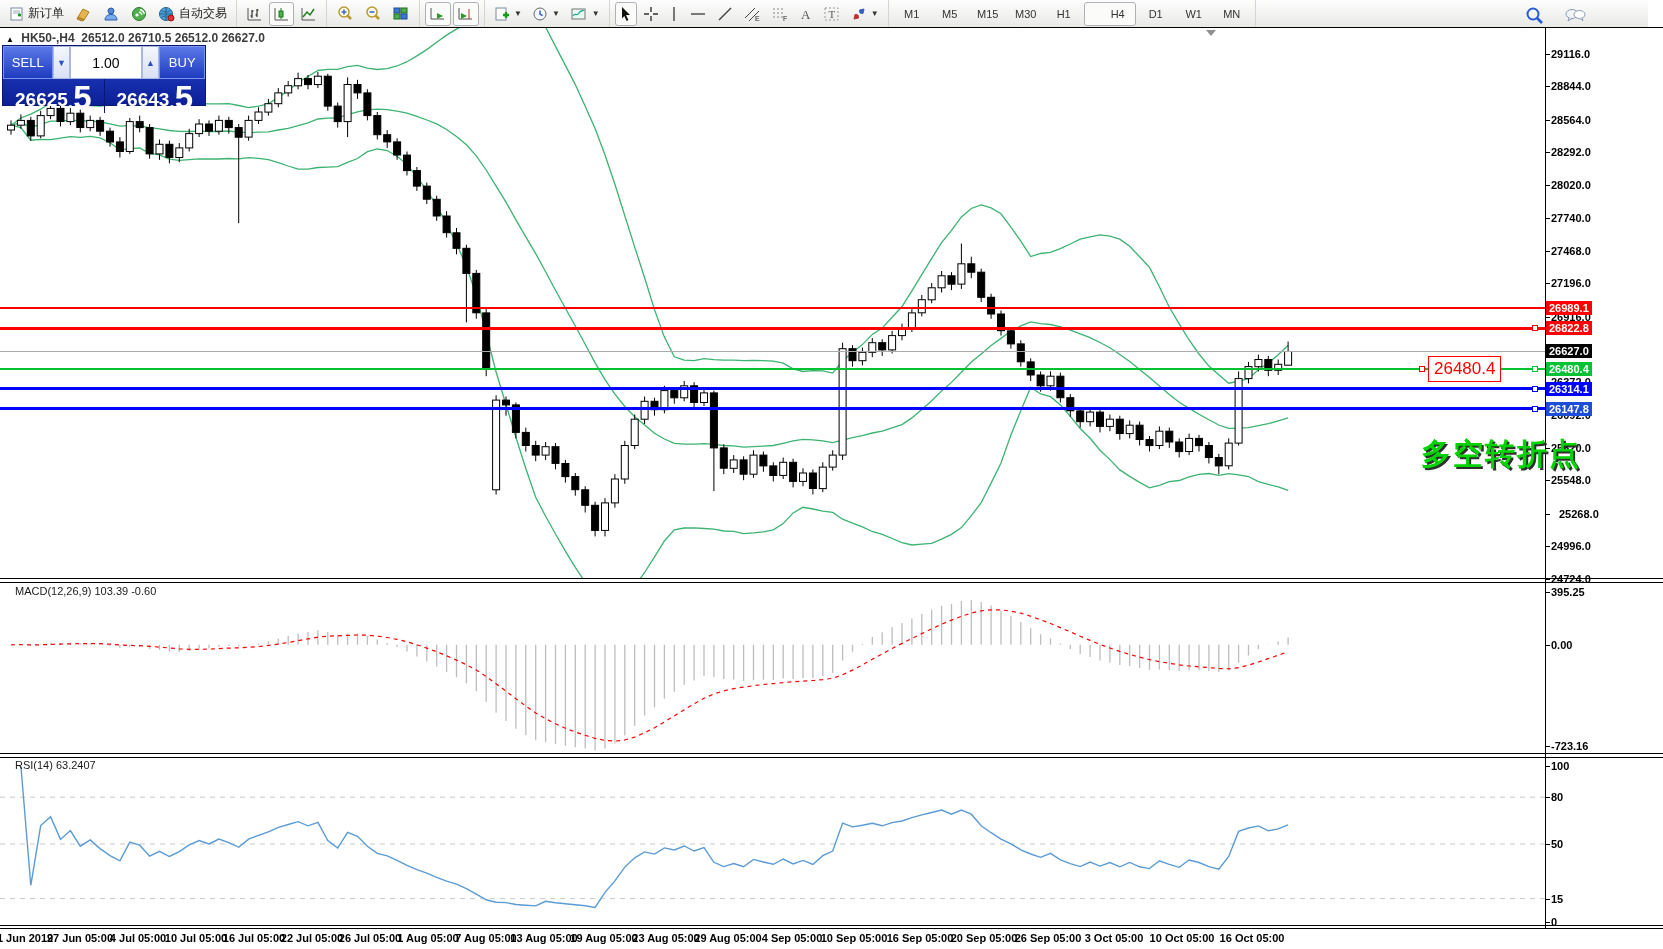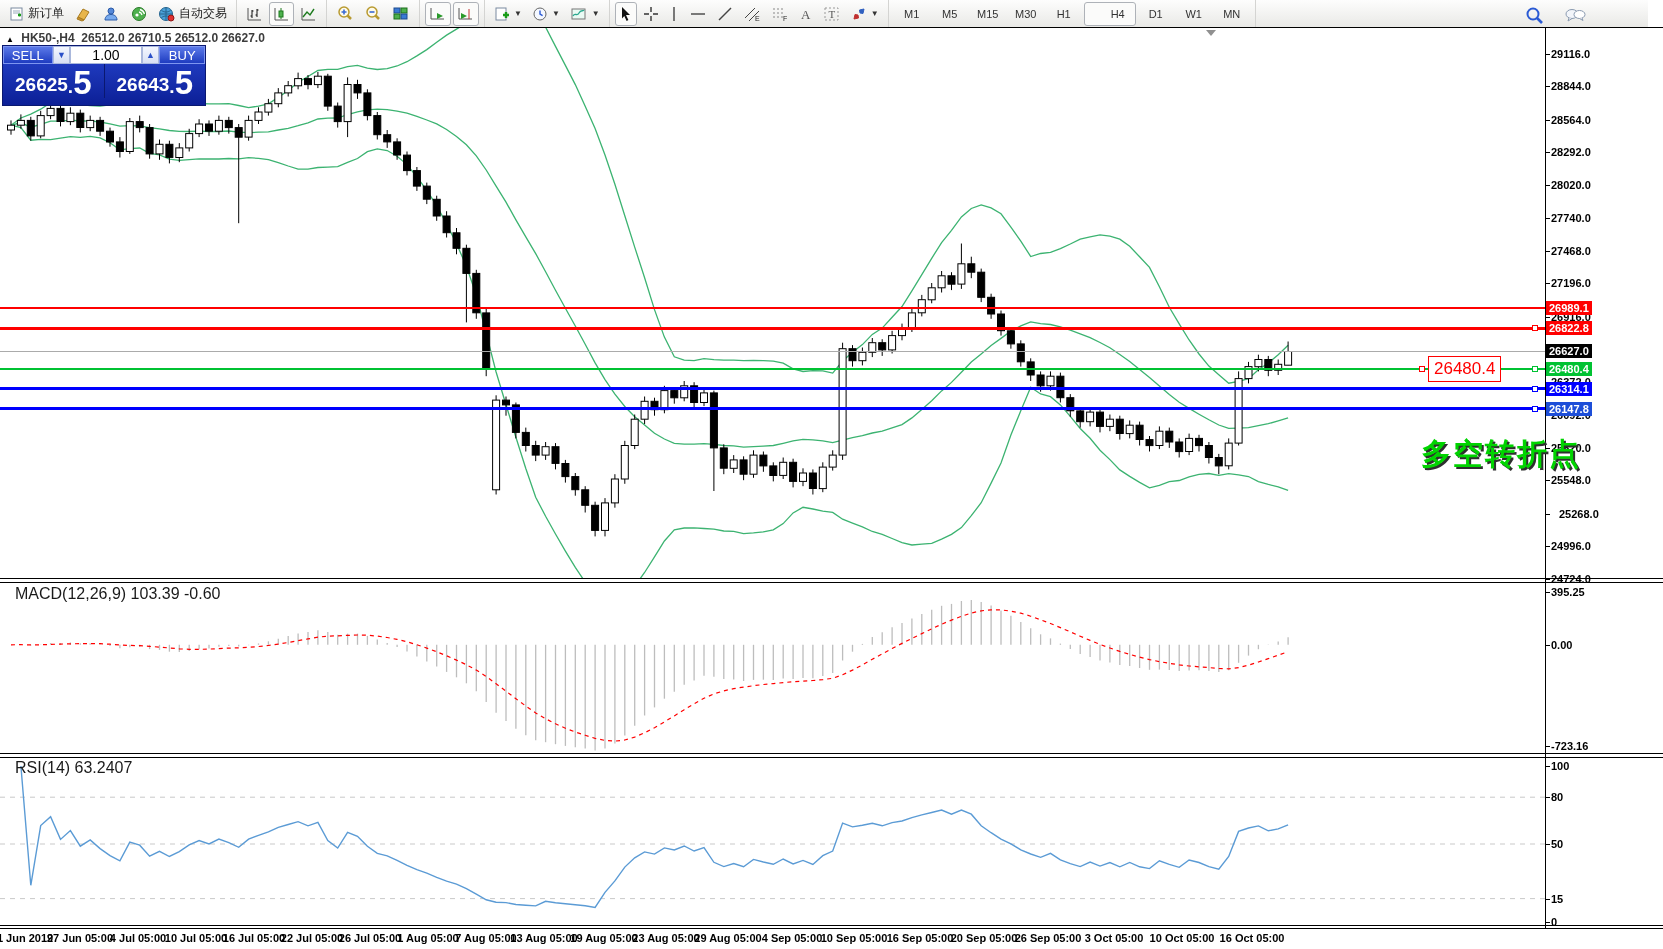--- a/index.html
+++ b/index.html
@@ -14,21 +14,21 @@
     border:1px solid transparent;border-radius:3px;cursor:default;white-space:nowrap;}
   .tbtn.pressed{background:#fbfbfa;border:1px solid #aeb2b8;}
   .tbtn svg{display:block;}
   .dd{font-size:8px;color:#333;margin-left:1px;}
   .tfbtn{height:22px;min-width:26px;display:flex;align-items:center;justify-content:center;
     padding:0 4px;margin:0 1px;font-size:11px;color:#333;border:1px solid transparent;border-radius:3px;}
   .tfbtn.pressed{background:#fbfbfa;border:1px solid #aeb2b8;padding-left:20px;}
   
   .hline-frame{position:absolute;left:0;width:1663px;height:1px;background:#000;}
   #vaxis-border{position:absolute;left:1545px;top:28px;width:1px;height:900px;background:#000;}
-  .pane-label{position:absolute;left:3px;font-size:16px;color:#1a1a1a;padding-left:12px;}
+  .pane-label{position:absolute;left:3px;font-size:11px;color:#1a1a1a;padding-left:12px;}
   #chart-title{position:absolute;left:6px;top:31px;font-size:12px;font-weight:bold;color:#3c3c3c;}
   #chart-title .tri{font-size:8px;color:#000;margin-right:4px;}
   #shift-marker{position:absolute;left:1206px;top:30px;width:0;height:0;
     border-left:5px solid transparent;border-right:5px solid transparent;border-top:6px solid #909090;}
   
   .tick-label{position:absolute;left:1551px;font-size:11px;font-weight:bold;color:#000;}
   .tick-dash{position:absolute;left:1545px;width:5px;height:1px;background:#000;}
   .price-tag{position:absolute;left:1546px;font-size:11px;font-weight:bold;color:#fff;
     padding:1px 3px 1px 3px;line-height:12px;}
   .time-label{position:absolute;top:932px;font-size:11px;font-weight:bold;color:#000;transform:translateX(-50%);white-space:nowrap;}
@@ -36,21 +36,21 @@
   .obj-hline{position:absolute;left:0;}
   .anchor-sq{position:absolute;width:6px;height:6px;background:#fff;box-sizing:border-box;}
   #price-callout{position:absolute;left:1428px;top:356px;border:1px solid #ff0000;background:#fff;
     color:#ff0000;font-size:17px;padding:1px 5px;line-height:22px;}
   #callout-anchor{position:absolute;left:1419px;top:366px;width:6px;height:6px;background:#fff;border:1px solid #ff0000;box-sizing:border-box;}
   #pivot-note{position:absolute;left:1392px;top:434px;font-size:30px;font-weight:bold;color:#00d400;
     text-shadow:2px 2px 0 #2f2f2f;letter-spacing:2px;white-space:nowrap;margin-left:29px;}
   
   #trade-panel{position:absolute;left:2px;top:45px;width:204px;height:61px;
     background:linear-gradient(#2746cf,#0c1f96);border:1px solid #0a1870;box-sizing:border-box;z-index:30;}
-  #tp-row{display:flex;height:18px;}
+  #tp-row{display:flex;height:33px;}
   .tp-btn{color:#fff;font-size:13px;display:flex;align-items:center;justify-content:center;
     background:linear-gradient(#5b79e8,#1e3cc0);border:1px solid #7d95f0;box-sizing:border-box;}
   #tp-sell{width:50px;} #tp-buy{width:46px;}
   .tp-spin{width:18px;background:linear-gradient(#f4f7ff,#d8e0f4);border:1px solid #aab8dc;
     color:#2a50c8;font-size:9px;display:flex;align-items:center;justify-content:center;box-sizing:border-box;}
   #tp-vol{width:72px;background:#fff;border:1px solid #aab8dc;color:#000;font-size:14px;
     display:flex;align-items:center;justify-content:center;box-sizing:border-box;}
   #tp-prices{display:flex;height:36px;}
   .tp-price{width:101px;color:#fff;display:flex;align-items:flex-end;justify-content:center;padding-bottom:2px;}
   .tp-price .p-small{font-size:19px;font-weight:bold;line-height:26px;}

